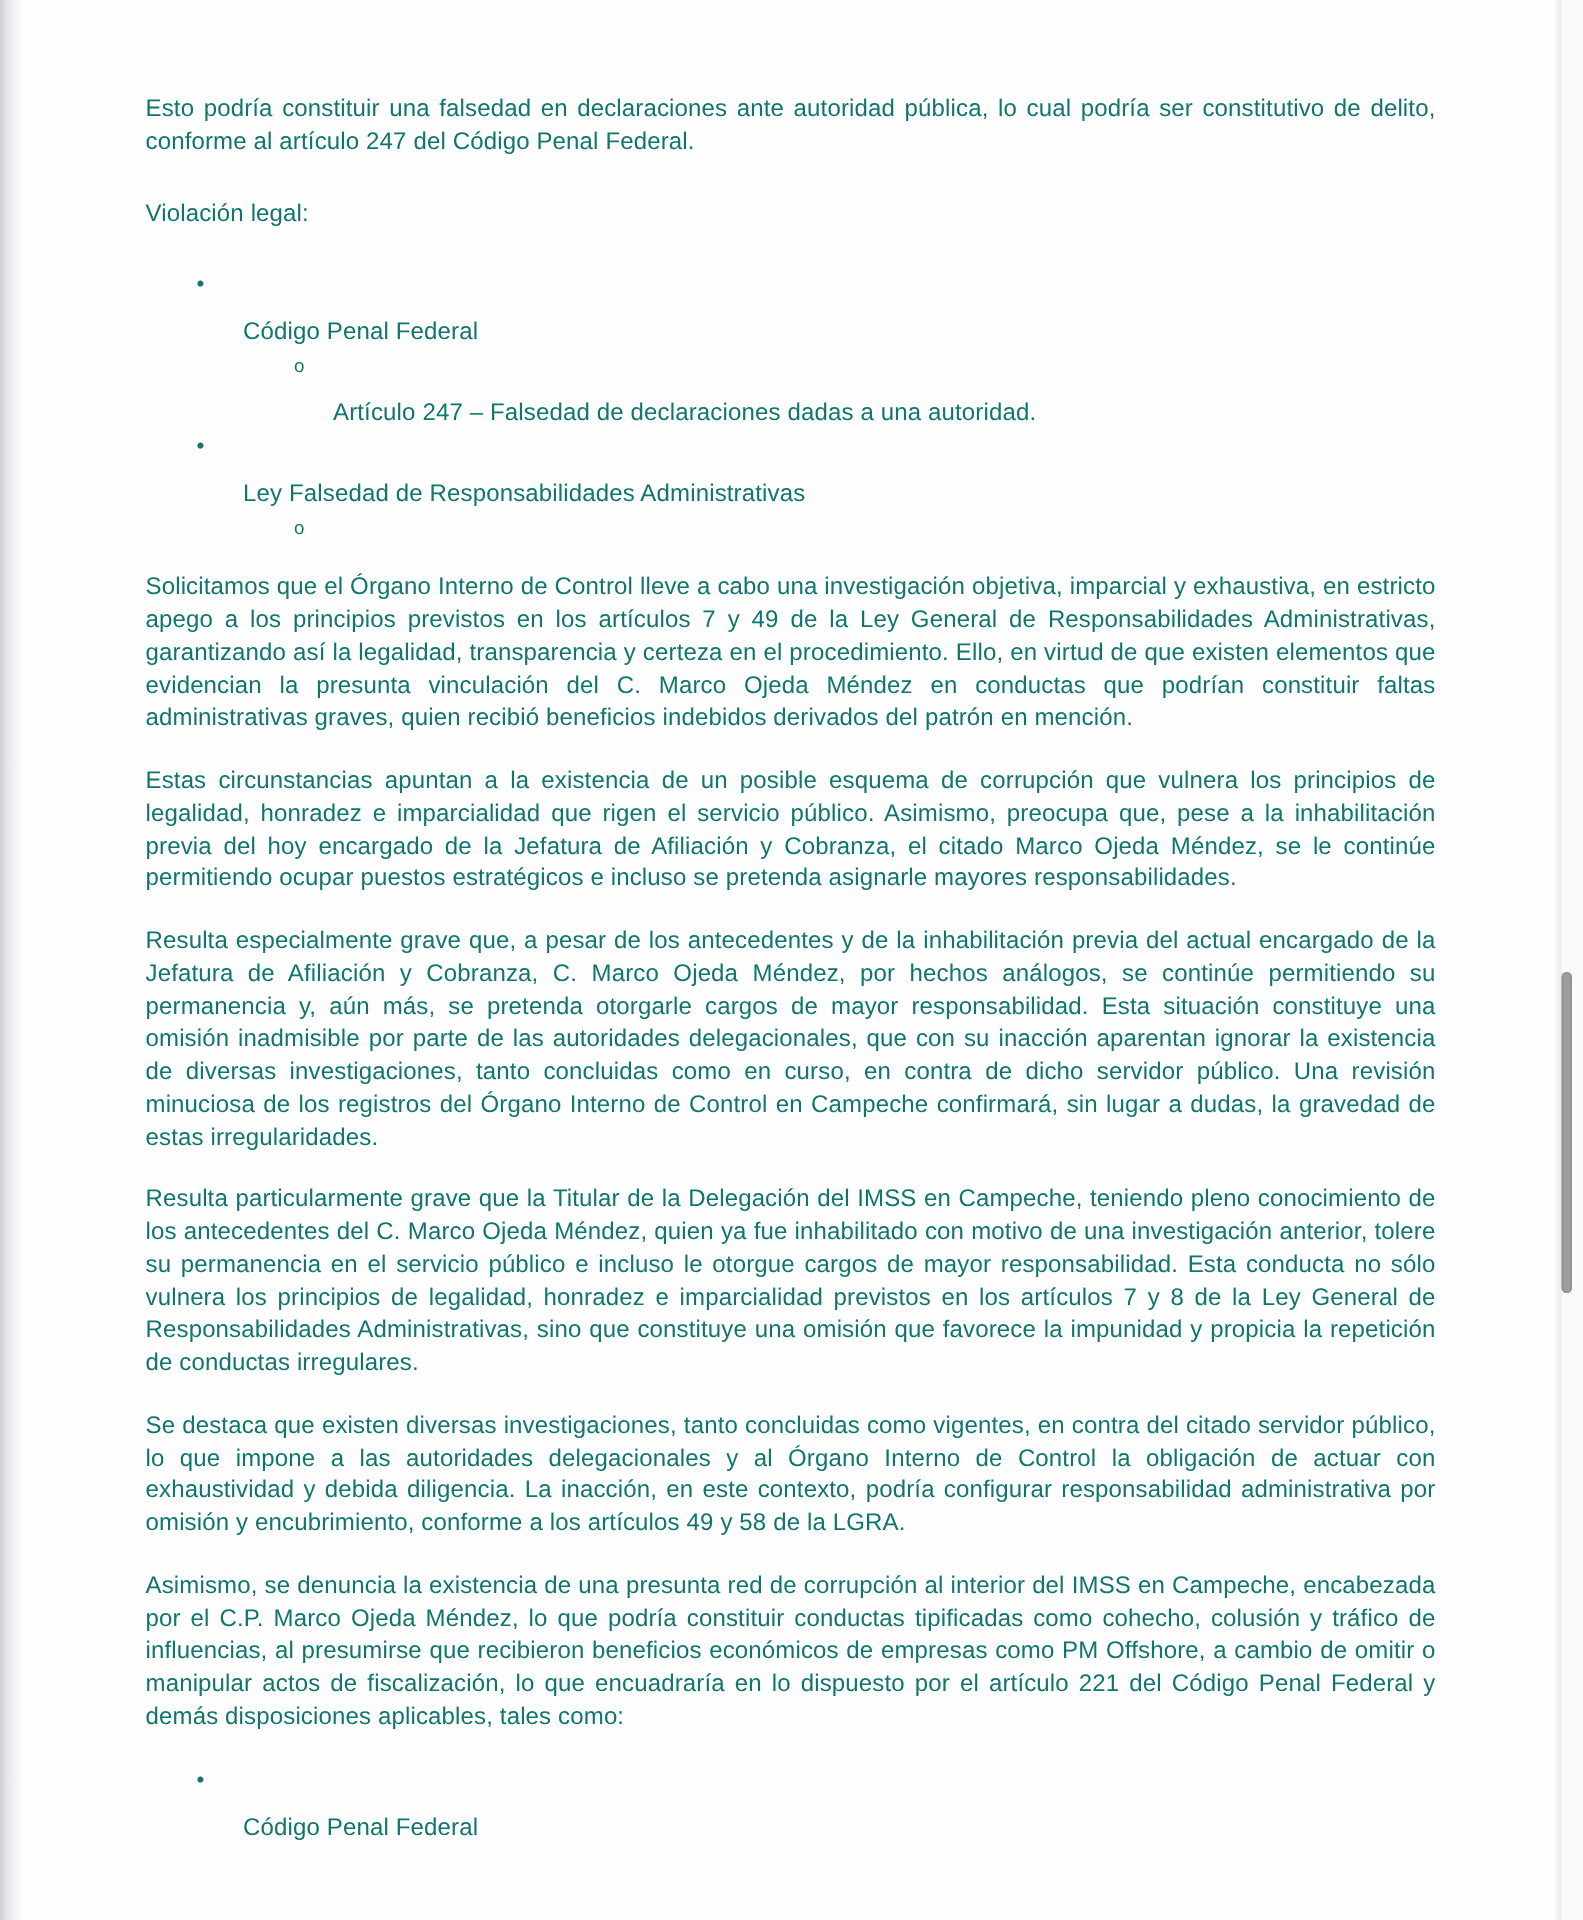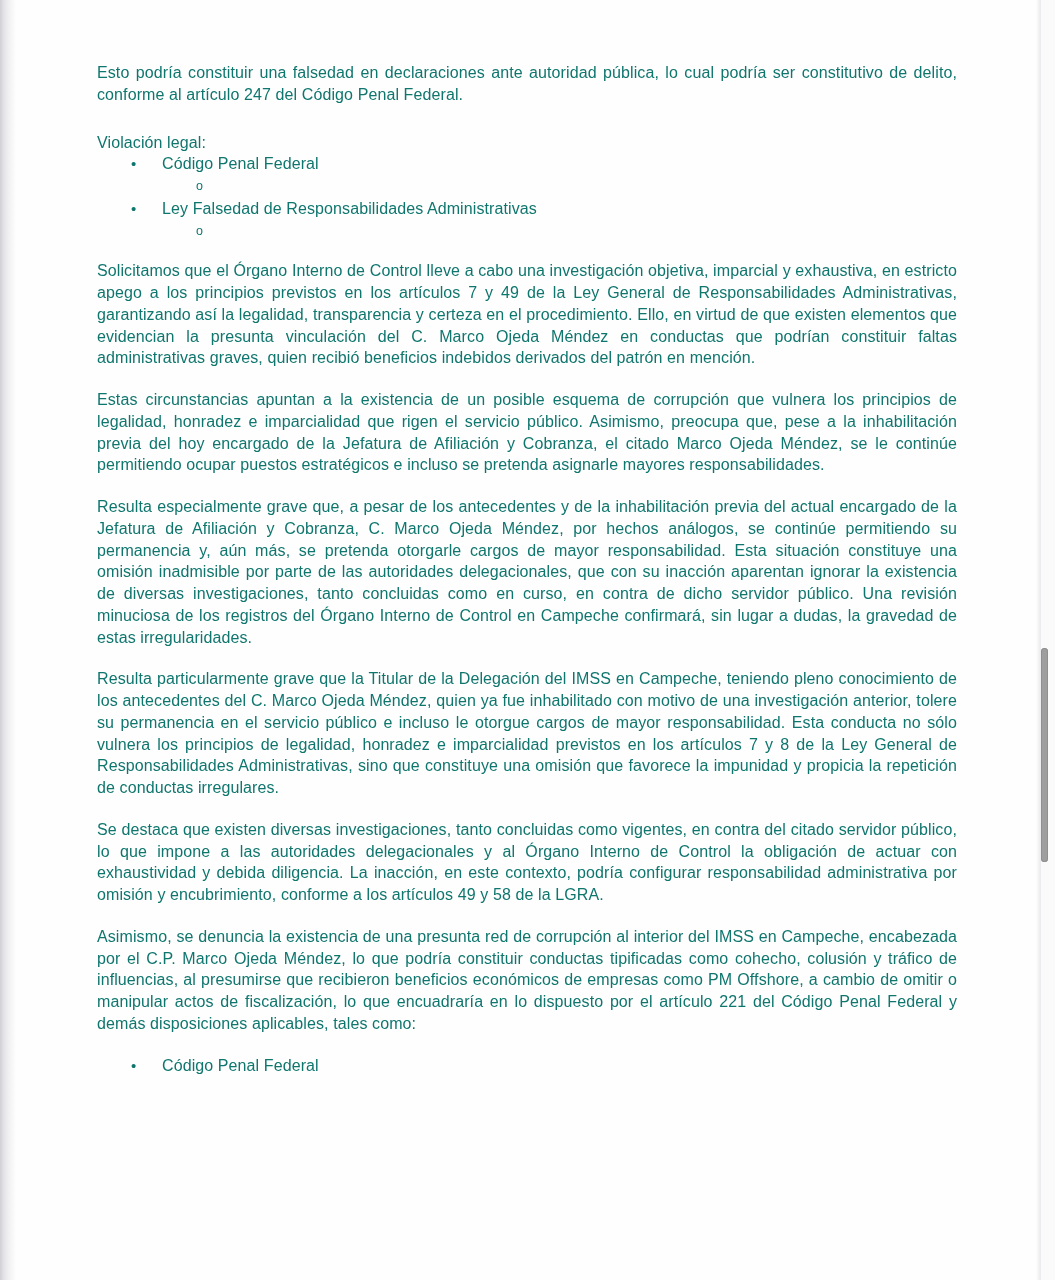--- a/index.html
+++ b/index.html
@@ -33,35 +33,35 @@
     width: 860px;
     color: #0f766e;
     font-size: 16px;
     line-height: 21.75px;
     text-align: justify;
     letter-spacing: 0.1px;
     filter: blur(0.22px);
   }
   .para { margin-bottom: 20px; }
   .para-intro { margin-bottom: 26px; }
-  .section-heading { text-align: left; }
+  .section-heading { margin-bottom: 26px; text-align: left; }
   .list { margin-bottom: 18px; text-align: left; }
   .li { display: flex; }
   .li.l1 { padding-left: 34px; }
   .li.l2 { padding-left: 99px; }
   .marker1 {
     flex: none; width: 31px;
     font-size: 15px; line-height: 21.75px;
   }
   .marker2 {
     flex: none; width: 26px;
     font-size: 12.5px; line-height: 21.75px;
     padding-top: 1px;
   }
-  .li-text { flex: 1; }
+  .li-text { flex: 1; margin-top: 32px; }
   .final-list { margin-bottom: 0; }
   .scroll-track {
     position: absolute;
     right: 0; top: 0;
     width: 15px; height: 1280px;
     background: #fafafa;
     border-left: 1px solid #ececee;
   }
   .scroll-thumb {
     position: absolute;
@@ -85,20 +85,21 @@
 
     <p class="section-heading">Violación legal:</p>
 
     <div class="list">
       <div class="li l1">
         <span class="marker1">•</span>
         <span class="li-text">Código Penal Federal</span>
       </div>
       <div class="li l2">
         <span class="marker2">o</span>
+        <span class="li-text">Artículo 247 – Falsedad de declaraciones dadas a una autoridad.</span>
       </div>
       <div class="li l1">
         <span class="marker1">•</span>
         <span class="li-text">Ley Falsedad de Responsabilidades Administrativas</span>
       </div>
       <div class="li l2">
         <span class="marker2">o</span>
       </div>
     </div>
 

